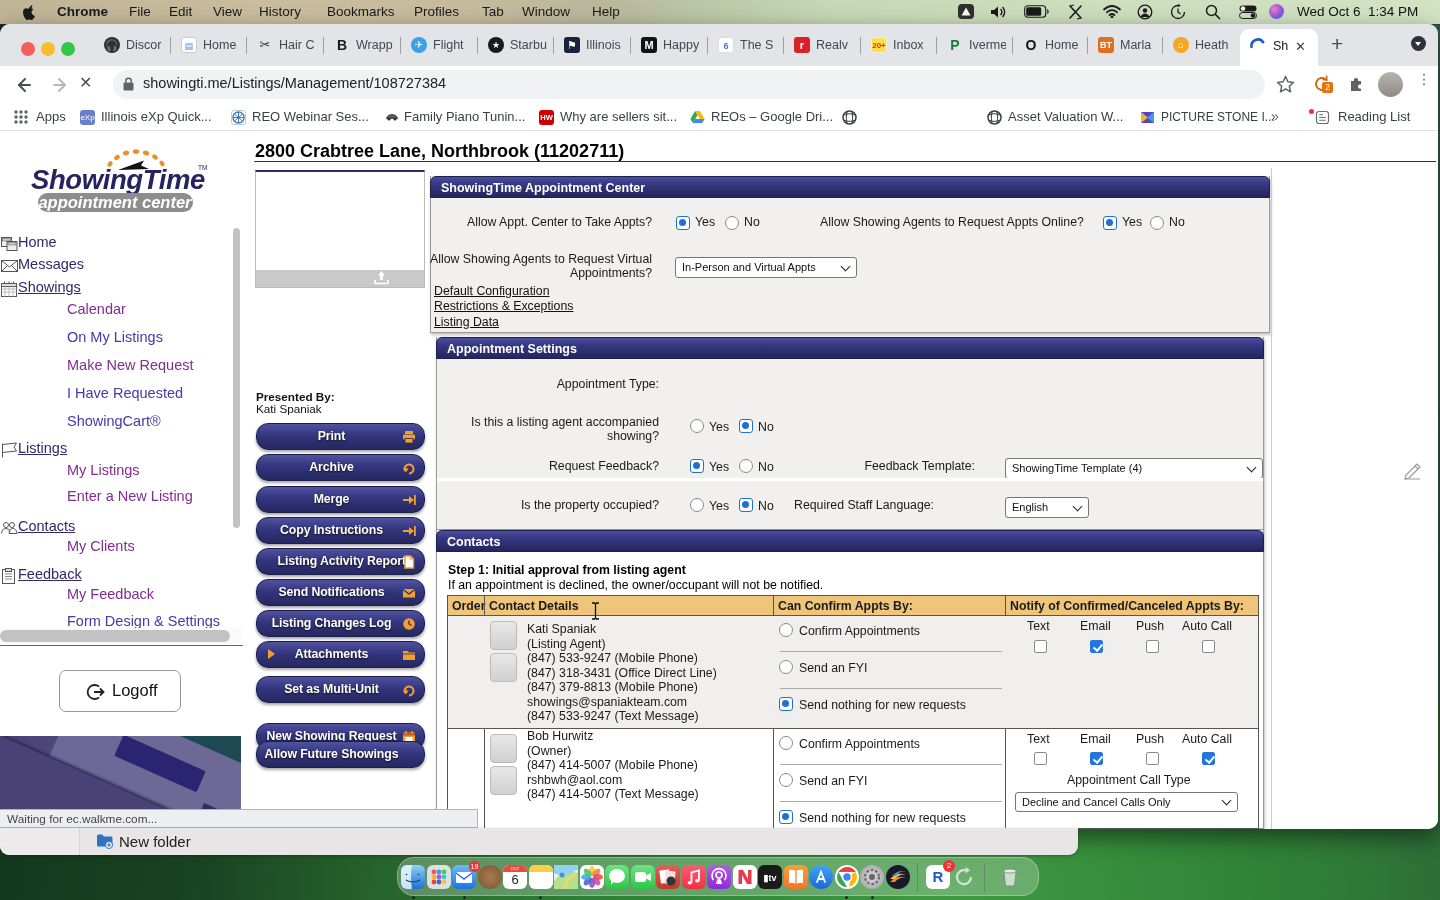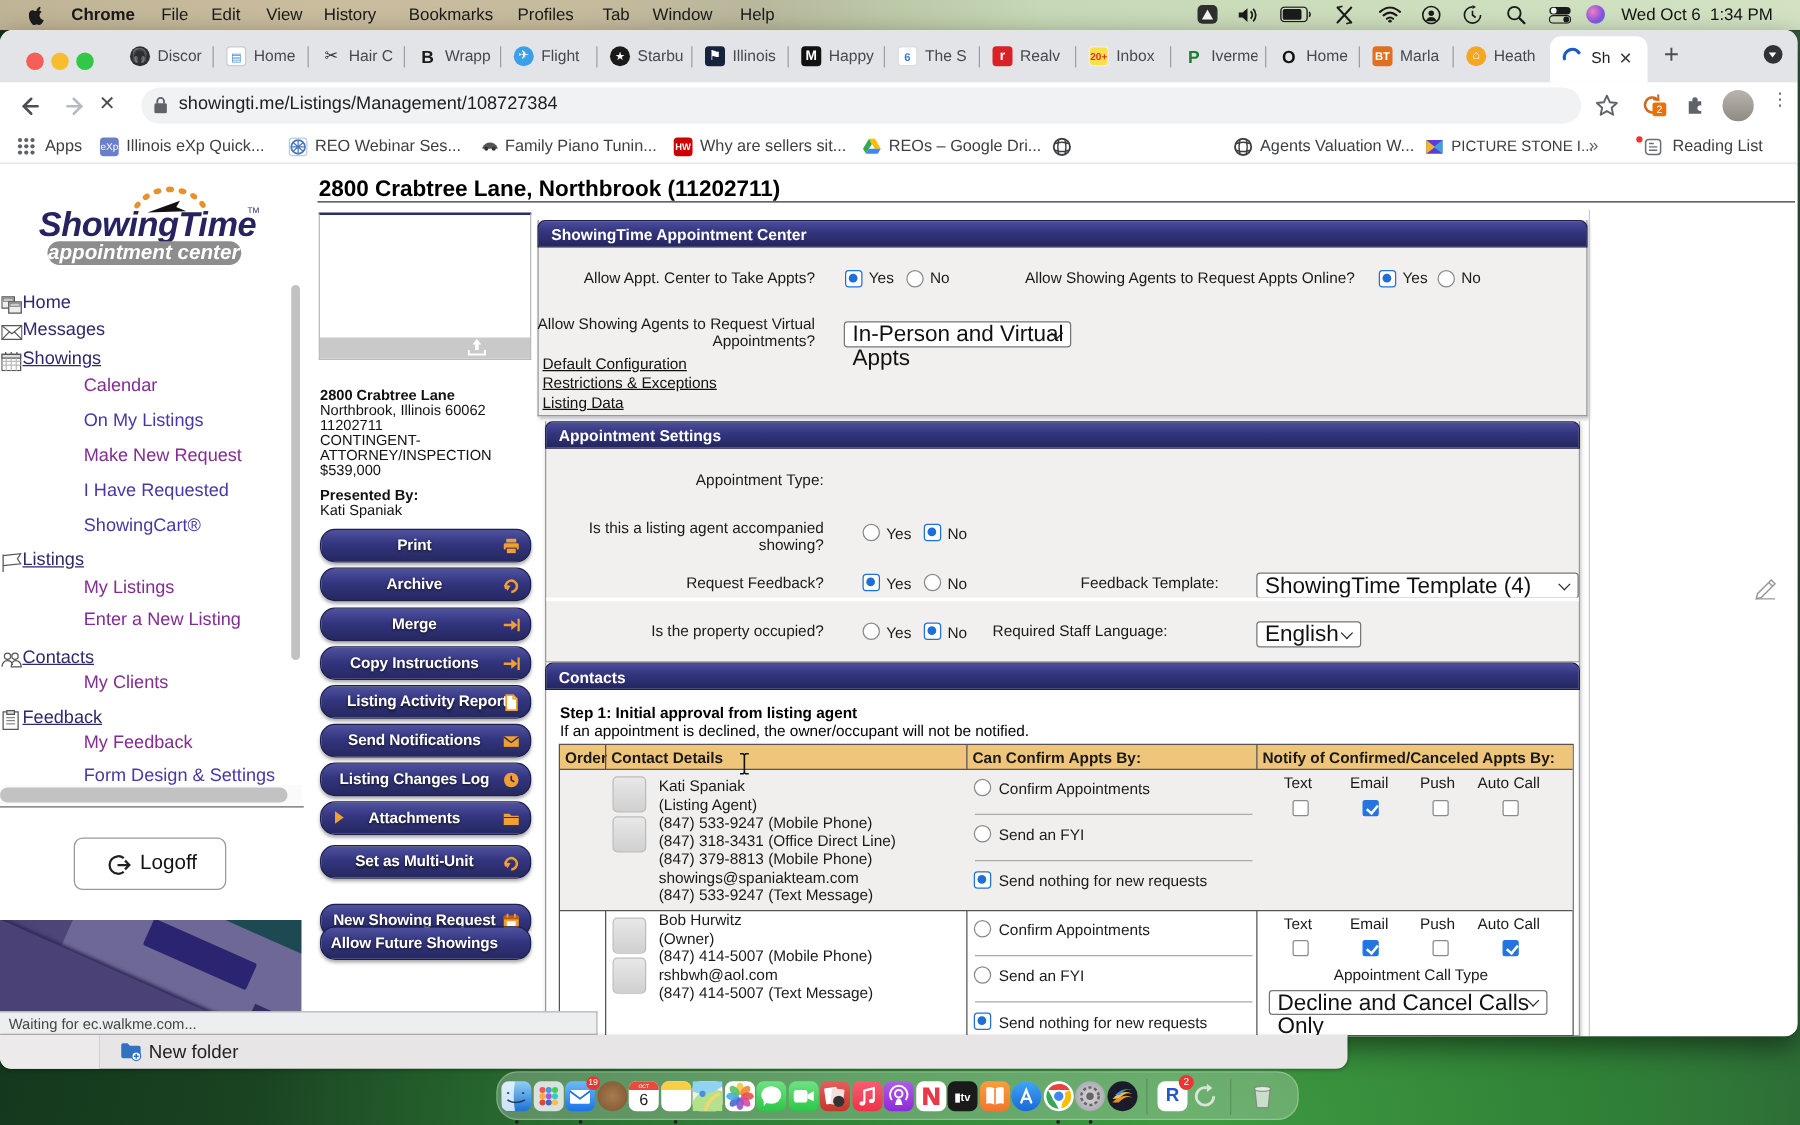--- a/index.html
+++ b/index.html
@@ -55,21 +55,21 @@
   .panel { position:absolute; background:#f1f0ef; border:1px solid #9a9a9a; border-top:none; box-shadow:1px 2px 3px rgba(0,0,0,.25); }
   .phead { position:absolute; left:-1px; top:0; right:-1px; height:22px; border-radius:6px 6px 0 0;
      background:linear-gradient(#4c4e9e 0%, #34367f 40%, #24265f 100%);
      color:#fff; font-weight:bold; font-size:12.5px; line-height:22px; padding-left:10px;
      border:1px solid #1d1f4e; }
   .lab { position:absolute; font-size:12.3px; color:#1a1a1a; text-align:right; }
   .radio { position:absolute; width:14px; height:14px; border-radius:50%; background:#fff; border:1px solid #8a8a8a; }
   .radio.sel { background:#fff; border:1.5px solid #2171d8; }
   .radio.sel::after { content:""; position:absolute; left:2px; top:2px; width:7px; height:7px; border-radius:50%; background:#1f6fd8; }
   .rlbl { position:absolute; font-size:12.3px; color:#1a1a1a; }
-  .sel { position:absolute; background:#fff; border:1px solid #777; border-radius:3px; font-size:18px; color:#111; }
+  .sel { position:absolute; background:#fff; border:1px solid #777; border-radius:3px; font-size:11px; color:#111; }
   .sel .car { position:absolute; right:7px; top:50%; margin-top:-5px; width:7px; height:7px; border-right:1.8px solid #222; border-bottom:1.8px solid #222; transform:rotate(45deg); }
   .blink { color:#111; text-decoration:underline; }
 
   
   .cb { position:absolute; width:13px; height:13px; background:#fff; border:1.5px solid #8a8a8a; border-radius:2px; }
   .cb.on { background:#2474e2; border-color:#2474e2; }
   .cb.on::after { content:""; position:absolute; left:3.5px; top:0.5px; width:3.5px; height:7px; border:solid #fff; border-width:0 2px 2px 0; transform:rotate(40deg); }
   .t13 { position:absolute; font-size:12.3px; color:#1a1a1a; white-space:nowrap; }
 
   
@@ -260,21 +260,21 @@
     <div class="bk" style="left:711px;">REOs – Google Dri...</div>
     <div class="bkfav" style="left:842px;"><svg width="15" height="15" viewBox="0 0 15 15">
           <circle cx="7.5" cy="7.5" r="6.5" fill="none" stroke="#3c4043" stroke-width="1.5"></circle>
           <path d="M1.5 5 Q7.5 2.5 13.5 5 M1.5 10 Q7.5 12.5 13.5 10 M5 1.5 Q3.5 7.5 5 13.5 M10 1.5 Q11.5 7.5 10 13.5" fill="none" stroke="#3c4043" stroke-width="1.1"></path>
         </svg></div>
     <div class="bk" style="left:863px;margin-top:40px;">Realtor Application</div>
     <div class="bkfav" style="left:987px;"><svg width="15" height="15" viewBox="0 0 15 15">
           <circle cx="7.5" cy="7.5" r="6.5" fill="none" stroke="#3c4043" stroke-width="1.5"></circle>
           <path d="M1.5 5 Q7.5 2.5 13.5 5 M1.5 10 Q7.5 12.5 13.5 10 M5 1.5 Q3.5 7.5 5 13.5 M10 1.5 Q11.5 7.5 10 13.5" fill="none" stroke="#3c4043" stroke-width="1.1"></path>
         </svg></div>
-    <div class="bk" style="left:1008px;">Agents Valuation W...</div>
+    <div class="bk" style="left:1008px;">Asset Valuation W...</div>
     <div class="bkfav" style="left:1140px;"><svg width="15" height="15" viewBox="0 0 15 15">
           <rect x="1" y="2" width="13" height="11" fill="#5b3fd4"></rect>
           <path d="M1 2 L8 7.5 L1 13 Z" fill="#f3b627"></path>
           <path d="M14 2 L7 7.5 L14 13 Z" fill="#3bb0e0" opacity="0.85"></path>
         </svg></div>
     <div class="bk" style="left:1161px; font-size:12px; top:7px;">PICTURE STONE I...</div>
     <div class="bk" style="left:1271px; color:#5f6368; font-size:14px; top:5px;">»</div>
     <div style="position:absolute; left:1309px; top:6px; width:5px; height:5px; background:#e33; border-radius:50%;"></div>
     <svg style="position:absolute; left:1315px; top:7px;" width="15" height="15" viewBox="0 0 15 15">
         <rect x="1.5" y="1.5" width="12" height="12" rx="2.5" fill="none" stroke="#6a6e73" stroke-width="1.2"></rect>
@@ -378,23 +378,20 @@
       <div style="position:absolute; left:185px; top:-25px; width:90px; height:45px; background:#1d4a52; transform:rotate(24deg);"></div>
       <div style="position:absolute; left:195px; top:80px; width:70px; height:30px; background:#332c66; transform:rotate(24deg);"></div>
     </div>
 
     <div style="position:absolute; left:255px; top:38px; width:170px; height:118px; background:#fff; border:1px solid #bbb; border-top:2px solid #272d6e;">
       <div style="position:absolute; left:0; bottom:0; width:100%; height:17px; background:#c9c9c9;"></div>
       <svg style="position:absolute; right:35px; bottom:2px;" width="15" height="14" viewBox="0 0 15 14">
           <path d="M7.5 0 L11 4.5 H9 V9 H6 V4.5 H4 Z" fill="#fff"></path>
           <path d="M1 9 V12.5 H14 V9" fill="none" stroke="#fff" stroke-width="1.6"></path>
         </svg>
-    </div>
-    <div class="pcol" style="left:256px; top:179px; font-size:11.7px; line-height:12.1px;">
-      <b>2800 Crabtree Lane</b><br>Northbrook, Illinois 60062<br>11202711<br>CONTINGENT-<br>ATTORNEY/INSPECTION<br>$539,000
     </div>
     <div class="pcol" style="left:256px; top:259px; font-size:11.7px; line-height:12.1px;">
       <b>Presented By:</b><br>Kati Spaniak
     </div>
 
     <div class="pbtn" style="top:291px;">Print<svg class="bico" viewBox="0 0 14 14">
           <rect x="3" y="1" width="8" height="3" fill="#f0a030"></rect>
           <rect x="1" y="4.5" width="12" height="5" rx="1" fill="#f0a030"></rect>
           <rect x="3" y="8.5" width="8" height="4.5" fill="#f0a030" stroke="#262860" stroke-width="0.8"></rect>
         </svg></div>

